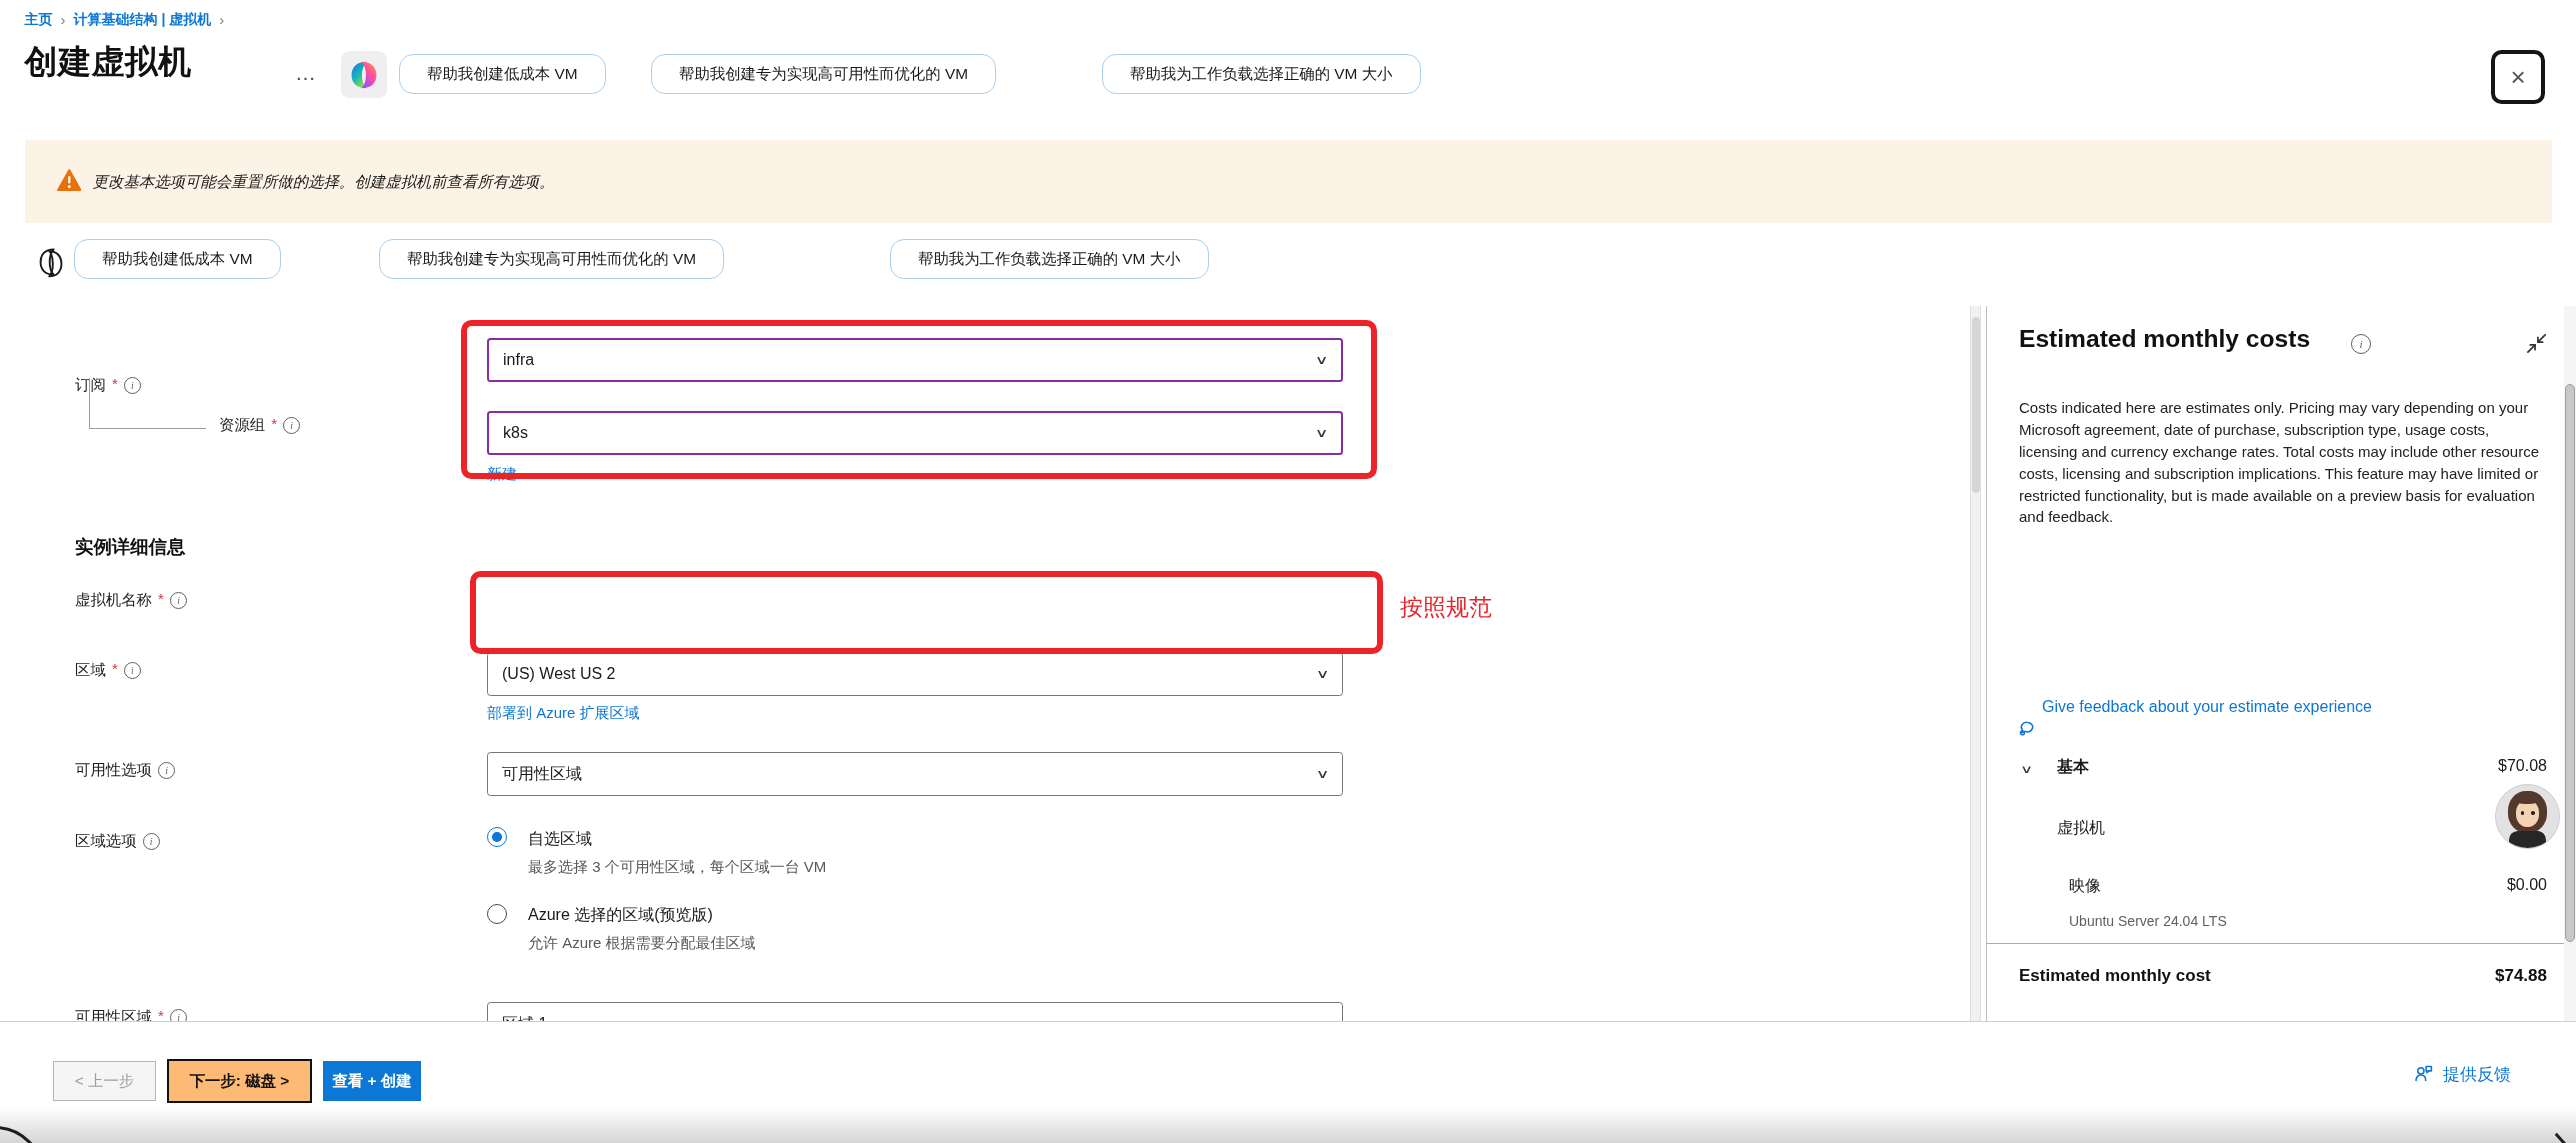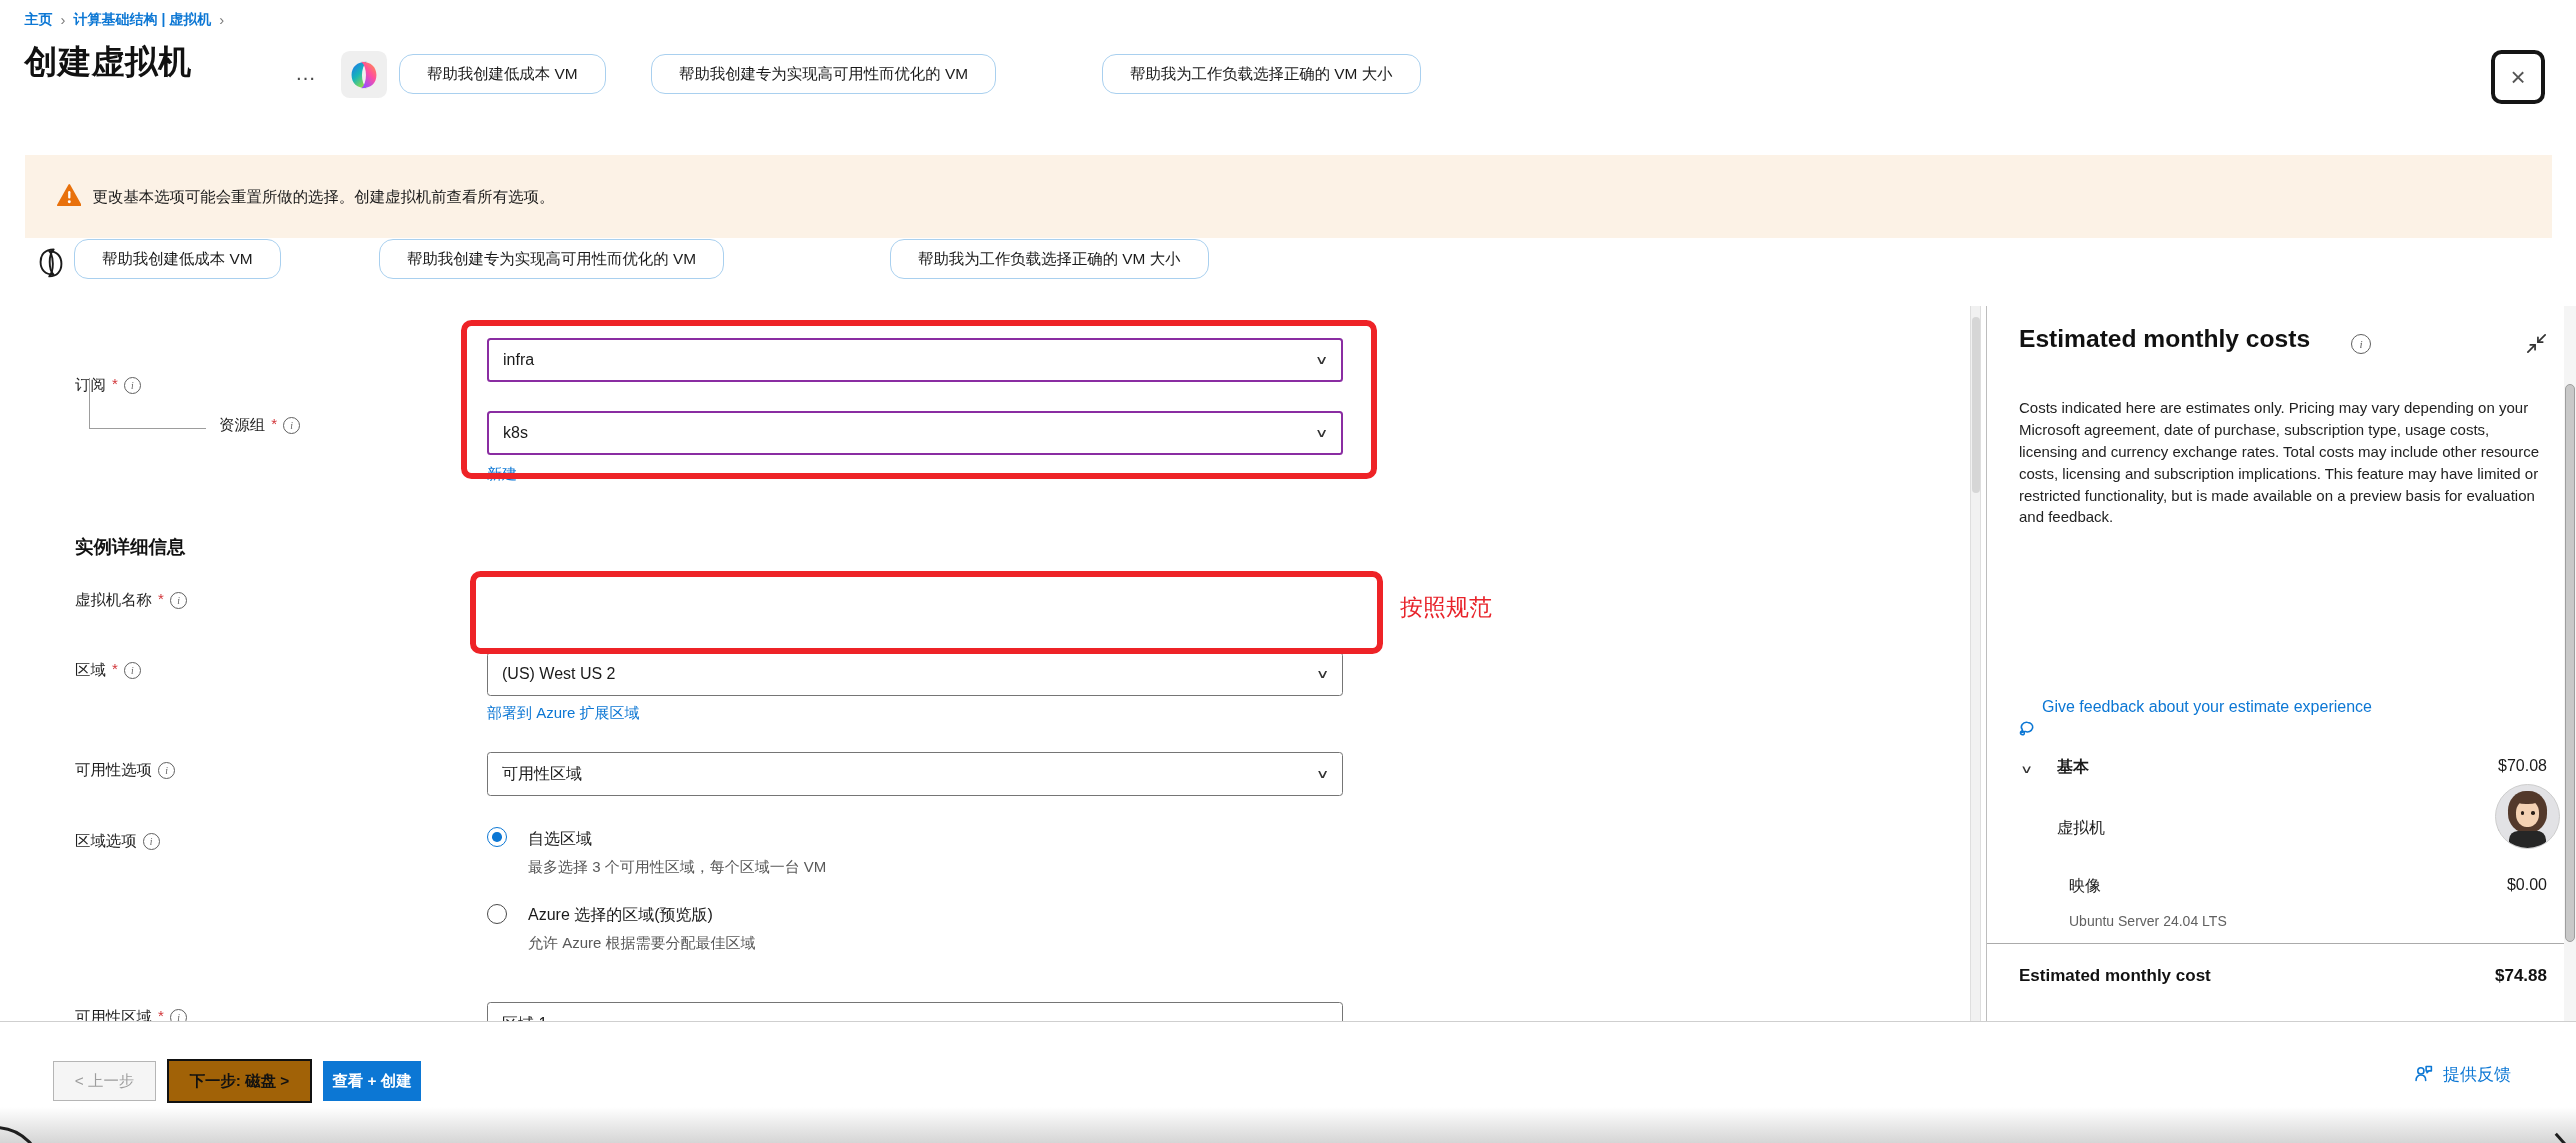--- a/index.html
+++ b/index.html
@@ -77,21 +77,21 @@
 
   <div class="abs pill" style="left:399px;top:54px;">帮助我创建低成本 VM</div>
   <div class="abs pill" style="left:651px;top:54px;">帮助我创建专为实现高可用性而优化的 VM</div>
   <div class="abs pill" style="left:1102px;top:54px;">帮助我为工作负载选择正确的 VM 大小</div>
 
   <div class="abs" style="left:2491px;top:50px;width:54px;height:54px;border:4px solid #151515;border-radius:10.5px;
        box-sizing:border-box;display:flex;align-items:center;justify-content:center;background:#fff;">
     <span style="font-size:26px;color:#555;font-weight:300;">×</span>
   </div>
 
-  <div class="abs banner" style="left:24.6px;top:155px;width:2527px;height:83px;">
+  <div class="abs banner" style="left:24.6px;top:140px;width:2527px;height:83px;font-style:italic;">
     <span class="abs" style="left:32px;top:29px;">
       <svg width="24.6" height="23" viewBox="0 0 28 26">
         <path d="M14 1 L27 24 H1 Z" fill="#e8710c" stroke="#e8710c" stroke-width="2" stroke-linejoin="round"></path>
         <rect x="12.7" y="8" width="2.6" height="8.5" rx="1.3" fill="#fff"></rect>
         <circle cx="14" cy="20" r="1.7" fill="#fff"></circle>
       </svg>
     </span>
     <span class="abs" style="left:68px;top:32px;font-size:15.4px;color:#1a1a1a;">更改基本选项可能会重置所做的选择。创建虚拟机前查看所有选项。</span>
   </div>
 
@@ -238,21 +238,21 @@
   </div>
 
   <div class="abs" style="left:2564px;top:306px;width:12.3px;height:716px;background:#f5f5f5;">
     <div style="position:absolute;left:0.9px;top:78px;width:9.7px;height:558px;background:#c8c8c8;border:0.9px solid #9e9e9e;
          border-radius:5.3px;box-sizing:border-box;"></div>
   </div>
 
   <div class="abs" style="left:0;top:1021px;width:2576px;height:122px;background:#fff;border-top:0.9px solid #cfcfcf;z-index:20;">
     <div class="btn" style="position:absolute;left:53px;top:39px;width:103px;height:40px;background:#f5f5f5;
          border:0.9px solid #b5b5b5;color:#9d9d9d;cursor:default;">&lt; 上一步</div>
-    <div class="btn" style="position:absolute;left:167px;top:37px;width:145px;height:44px;background:#a16207;
+    <div class="btn" style="position:absolute;left:167px;top:37px;width:145px;height:44px;background:#fdba74;
          border:2.6px solid #111;color:#111;font-weight:700;">下一步: 磁盘 &gt;</div>
     <div class="btn" style="position:absolute;left:323px;top:39px;width:98px;height:40px;background:#0c77d4;
          color:#fff;font-weight:700;">查看 + 创建</div>
 
     <span style="position:absolute;left:2413px;top:41px;">
       <svg width="21" height="21" viewBox="0 0 24 24" fill="none" stroke="#0c77d4" stroke-width="1.8" stroke-linecap="round" stroke-linejoin="round">
         <circle cx="9" cy="9" r="3.5"></circle>
         <path d="M3.5 20 C3.5 15.8 6 13.8 9 13.8 C12 13.8 14.5 15.8 14.5 20"></path>
         <path d="M15 4 h6 v5 h-3 l-2 2 v-2 h-1 z"></path>
       </svg>

